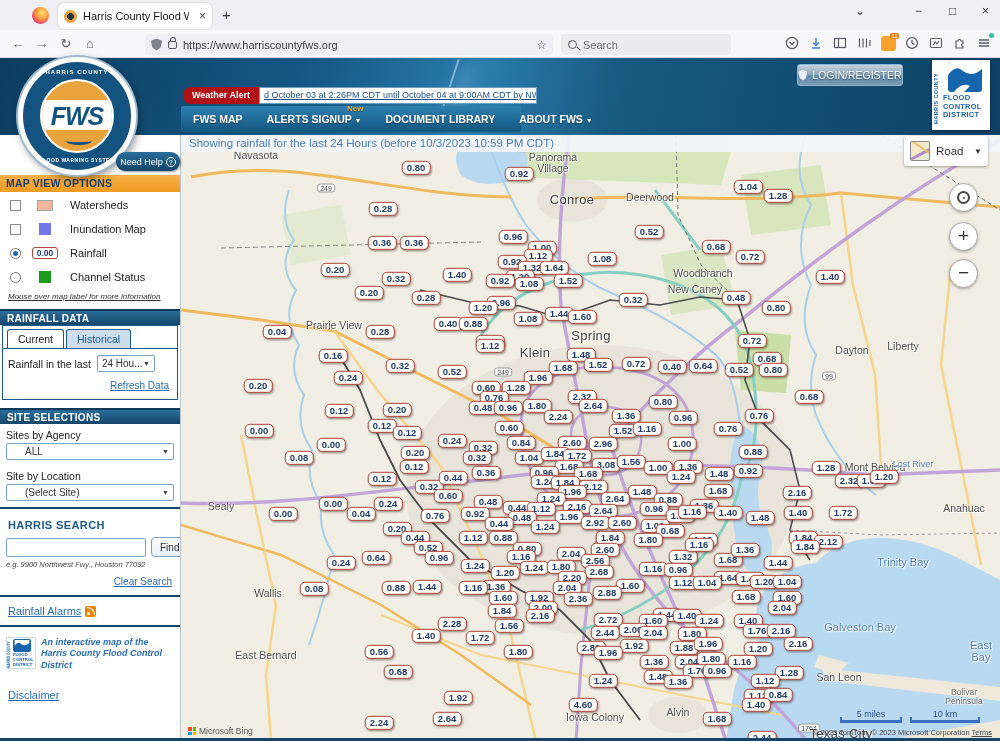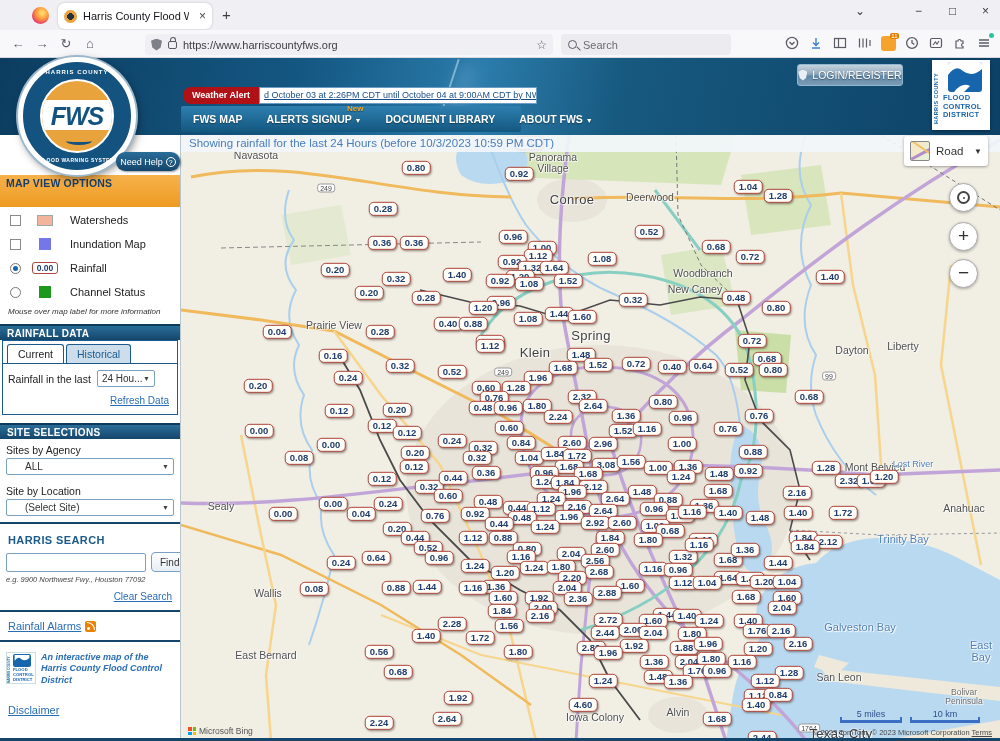--- a/index.html
+++ b/index.html
@@ -67,33 +67,33 @@
   .fws-core { position:absolute; left:17px; top:17px; width:74px; height:74px; border-radius:50%; background:#e8a33d; overflow:hidden; border:2px solid #fff; }
   .fws-band { position:absolute; left:-4px; right:-4px; top:19px; height:30px; background:#fff; }
   .fws-txt { position:absolute; width:100%; top:21px; text-align:center; font-size:25px; font-weight:bold; color:#14537f; font-style:italic; letter-spacing:-1px; }
   .fws-wave { position:absolute; left:24px; top:56px; width:26px; height:8px; border-bottom:3px solid #14537f; border-radius:50%; }
   .need-help { position:absolute; left:116px; top:94px; width:64px; height:19px; background:linear-gradient(#2a6d99,#14466b); color:#fff;
     font-size:9px; border-radius:9px; display:flex; align-items:center; justify-content:center; gap:3px; z-index:70; box-shadow:1px 1px 2px rgba(0,0,0,.4); }
   .qmark { width:10px; height:10px; border:1px solid #fff; border-radius:50%; font-size:7px; text-align:center; line-height:9px; }
 
   
   .sidebar { position:absolute; left:0; top:77px; width:181px; height:603px; background:#fff; border-right:1px solid #b9c6d0; overflow:hidden; }
-  .sb-orange { margin-top:40px; height:32px; background:linear-gradient(#f6b14a,#ee9b22); color:#1a3e6b; font-weight:bold; font-size:10.5px; padding:2px 0 0 6px; letter-spacing:.2px;}
+  .sb-orange { margin-top:40px; height:17px; background:linear-gradient(#f6b14a,#ee9b22); color:#1a3e6b; font-weight:bold; font-size:10.5px; padding:2px 0 0 6px; letter-spacing:.2px;}
   .opt-row { display:flex; align-items:center; height:18px; margin:4px 0 6px 10px; }
   .cb { width:11px; height:11px; border:1px solid #8a8a8a; background:#fff; flex:none; }
   .radio { width:11px; height:11px; border:1px solid #777; border-radius:50%; background:#fff; flex:none; position:relative; }
   .radio.sel:after { content:""; position:absolute; left:2px; top:2px; width:5px; height:5px; border-radius:50%; background:#1766ad; }
   .sw { margin-left:13px; width:22px; display:flex; justify-content:center; flex:none;}
   .sw-watershed { width:16px; height:11px; background:#f2b49b; border:1px solid #9aa; }
   .sw-channel { width:20px; height:2px; background:#1f3864; }
   .sw-inundation { width:12px; height:12px; background:#7577e8; }
   .sw-rain { font-size:8.5px; font-weight:bold; color:#1f3d6e; background:#fff; border:1.5px solid #b0463c; border-radius:3px; padding:0 4px; }
   .sw-status { width:12px; height:12px; background:#1d9a1d; }
   .opt-label { font-size:11px; color:#222; margin-left:14px; }
-  .sb-note { font-size:8px; font-style:italic; color:#333; margin:4px 0 8px 8px; }
+  .sb-note { font-size:8px; font-style:italic; color:#333; margin:4px 0 8px 8px;text-decoration:underline; }
   .sb-bluebar { height:16px; background:linear-gradient(#2a6d99,#14466b); color:#fff; font-weight:bold; font-size:10px; padding:2px 0 0 7px; letter-spacing:.3px; border-top:2px solid #0e3a5c;}
   .rain-box { border:1px solid #1a5a8c; margin:0 2px; padding-bottom:6px; background:#fff;}
   .tabs { display:flex; margin:3px 0 0 4px; }
   .tab-sb { font-size:10.5px; padding:3px 10px; border:1px solid #1a5a8c; border-bottom:none; border-radius:3px 3px 0 0; }
   .tab-sb.active { background:#fff; color:#222; position:relative; z-index:2; }
   .tab-sb.inactive { background:#cdddeb; color:#1a5a8c; margin-left:2px; }
   .rain-inner { border-top:1px solid #1a5a8c; padding:6px 5px 0; display:flex; align-items:center; }
   .rain-lbl { font-size:10.5px; color:#222; }
   .fake-select { border:1px solid #7aa0c4; border-radius:2px; background:#fff; font-size:10px; color:#333; height:17px; display:flex; align-items:center; justify-content:space-between; padding:0 4px; }
   .fs-caret { font-size:7px; color:#444; }
@@ -462,21 +462,21 @@
           <span class="city-label t" style="left: 722px; top: 212px;">Liberty</span>
           <span class="city-label t" style="left: 694px; top: 333px;">Mont Belvieu</span>
           <span class="city-label ws" style="left: 732px; top: 330px;">Lost River</span>
           <span class="city-label t" style="left: 783px; top: 374px;">Anahuac</span>
           <span class="city-label t" style="left: 40px; top: 372px;">Sealy</span>
           <span class="city-label t" style="left: 87px; top: 459px;">Wallis</span>
           <span class="city-label t" style="left: 85px; top: 521px;">East Bernard</span>
           <span class="city-label t" style="left: 414px; top: 583px;">Iowa Colony</span>
           <span class="city-label t" style="left: 497px; top: 578px;">Alvin</span>
           <span class="city-label t" style="left: 658px; top: 543px;">San Leon</span>
-          <span class="city-label w" style="left: 722px; top: 405px;">Trinity Bay</span>
+          <span class="city-label w" style="left: 722px; top: 428px;">Trinity Bay</span>
           <span class="city-label w" style="left: 679px; top: 493px;">Galveston Bay</span>
           <span class="city-label w" style="left: 800px; top: 517px;">East Bay</span>
           <span class="city-label s" style="left: 783px; top: 562px;">Bolivar Peninsula</span>
           <span class="city-label c" style="left: 660px; top: 599px;">Texas City</span>
         </div>
       <div id="shield-layer">
           <span class="shield" style="left: 145px; top: 53px;">249</span>
           <span class="shield" style="left: 322px; top: 237px;">249</span>
           <span class="shield" style="left: 648px; top: 241px;">99</span>
           <span class="shield" style="left: 628px; top: 593px;">1764</span>

